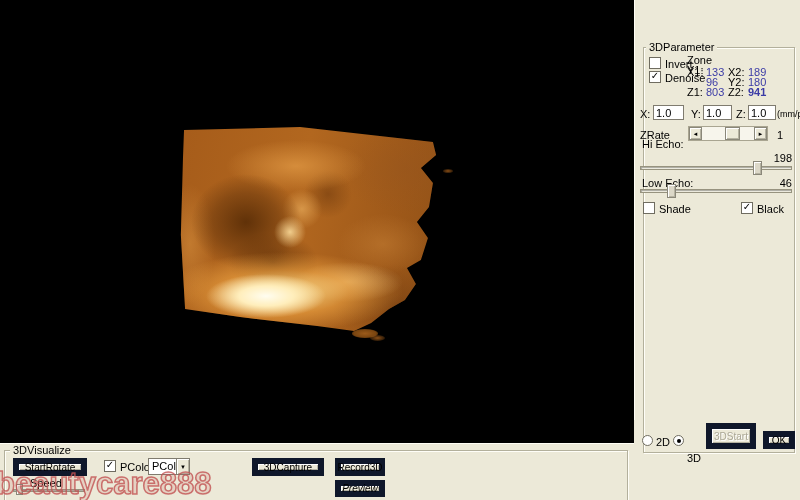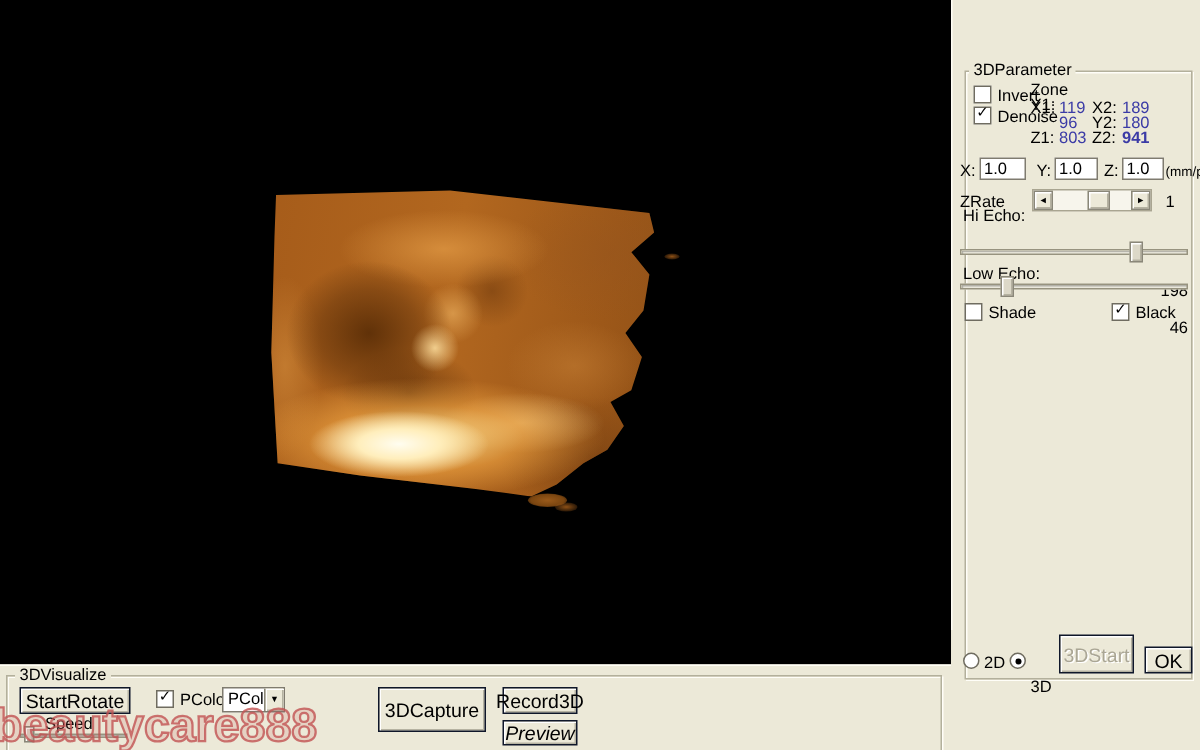--- a/index.html
+++ b/index.html
@@ -43,28 +43,28 @@
 
   
   .right-panel { position:absolute; left:634px; top:0; width:166px; height:420px; background:var(--panel_bg,#ece9d8); border-left:1px solid #fffef5; }
   .bottom-strip { position:absolute; left:0; top:443px; width:634px; height:57px; background:var(--panel_bg,#ece9d8); border-top:1px solid #fffef5; overflow:hidden; }
 
   .group { position:absolute; border:1px solid #b3b09c; box-shadow: 1px 1px 0 #fffef8, inset 1px 1px 0 #fffef8; }
   .legend { position:absolute; background:var(--panel_bg,#ece9d8); padding:0 3px; white-space:nowrap; z-index:2; }
 
   .lbl { position:absolute; white-space:nowrap; }
   .val-blue { position:absolute; white-space:nowrap; color:var(--value_blue,#3b3ba6); }
-  .val-right { text-align:right;margin-top:36px; }
+  .val-right { text-align:right; }
 
   .btn {
     position:absolute; background:var(--panel_bg,#ece9d8);
-    border:1px solid #0f172a;
+    border:6px solid #0f172a;
     box-shadow: inset 1px 1px 0 #ffffff, inset -1px -1px 0 #b5b2a1;
     display:flex; align-items:center; justify-content:center;
-    font-size:13px; cursor:pointer; white-space:nowrap;
+    font-size:10px; cursor:pointer; white-space:nowrap;
   }
   .btn.disabled { color:#aaa695; text-shadow:1px 1px 0 #fff; cursor:default; }
 
   .tb {
     position:absolute; background:#fff; border:1px solid #7f7b6f;
     font-family:inherit; font-size:11px; padding:0 2px; height:15px;
   }
 
   .cb { position:absolute; width:12px; height:12px; background:#fff; border:1px solid #6f6c60;
         font-size:10px; line-height:10px; text-align:center; cursor:pointer; }
@@ -114,21 +114,21 @@
     <div class="group" style="left:8px;top:47px;width:152px;height:406px;"></div>
     <span class="legend" style="left:11px;top:41px;">3DParameter</span>
 
     <span class="cb" style="left:14px;top:57px;"></span>
     <span class="lbl" style="left:30px;top:58px;">Invert</span>
     <span class="cb" style="left:14px;top:71px;"><span>✓</span></span>
     <span class="lbl" style="left:30px;top:72px;">Denoise</span>
 
     <span class="lbl" style="left:52px;top:54px;">Zone</span>
     <span class="lbl" style="left:52px;top:66px;">X1:</span>
-    <span class="val-blue" style="left:71px;top:66px;">119</span>
+    <span class="val-blue" style="left:71px;top:66px;">133</span>
     <span class="lbl" style="left:93px;top:66px;">X2:</span>
     <span class="val-blue" style="left:113px;top:66px;">189</span>
     <span class="lbl" style="left:52px;top:64px;">Y1:</span>
     <span class="val-blue" style="left:71px;top:76px;">96</span>
     <span class="lbl" style="left:93px;top:76px;">Y2:</span>
     <span class="val-blue" style="left:113px;top:76px;">180</span>
     <span class="lbl" style="left:52px;top:86px;">Z1:</span>
     <span class="val-blue" style="left:71px;top:86px;">803</span>
     <span class="lbl" style="left:93px;top:86px;">Z2:</span>
     <span class="val-blue" style="left:113px;top:86px;font-weight:bold;">941</span>
@@ -181,21 +181,21 @@
     <span class="cb" style="left:104px;top:16px;"><span>✓</span></span>
     <span class="lbl" style="left:120px;top:17px;">PColor</span>
 
     <div class="dd" style="left:148px;top:14px;width:42px;height:17px;">
       <span class="dd-text">PColor</span>
       <span class="dd-btn">
           <span>▼</span>
         </span>
     </div>
 
-    <div class="btn" style="left:252px;top:14px;width:72px;height:30px;">3DCapture</div>
+    <div class="btn" style="left:252px;top:14px;width:72px;height:18px;">3DCapture</div>
     <div class="btn" style="left:335px;top:14px;width:50px;height:18px;">Record3D</div>
     <div class="btn" style="left:335px;top:36px;width:50px;height:17px;font-style:italic;">Preview</div>
 
     <span class="lbl" style="left:30px;top:33px;">Speed</span>
     <div class="track" style="left:13px;top:45px;width:72px;height:3px;"></div>
     <div class="thumb" style="left:16px;top:40px;width:7px;height:11px;"></div>
   </div>
 
   <div class="watermark">beautycare888</div>
 </div>

